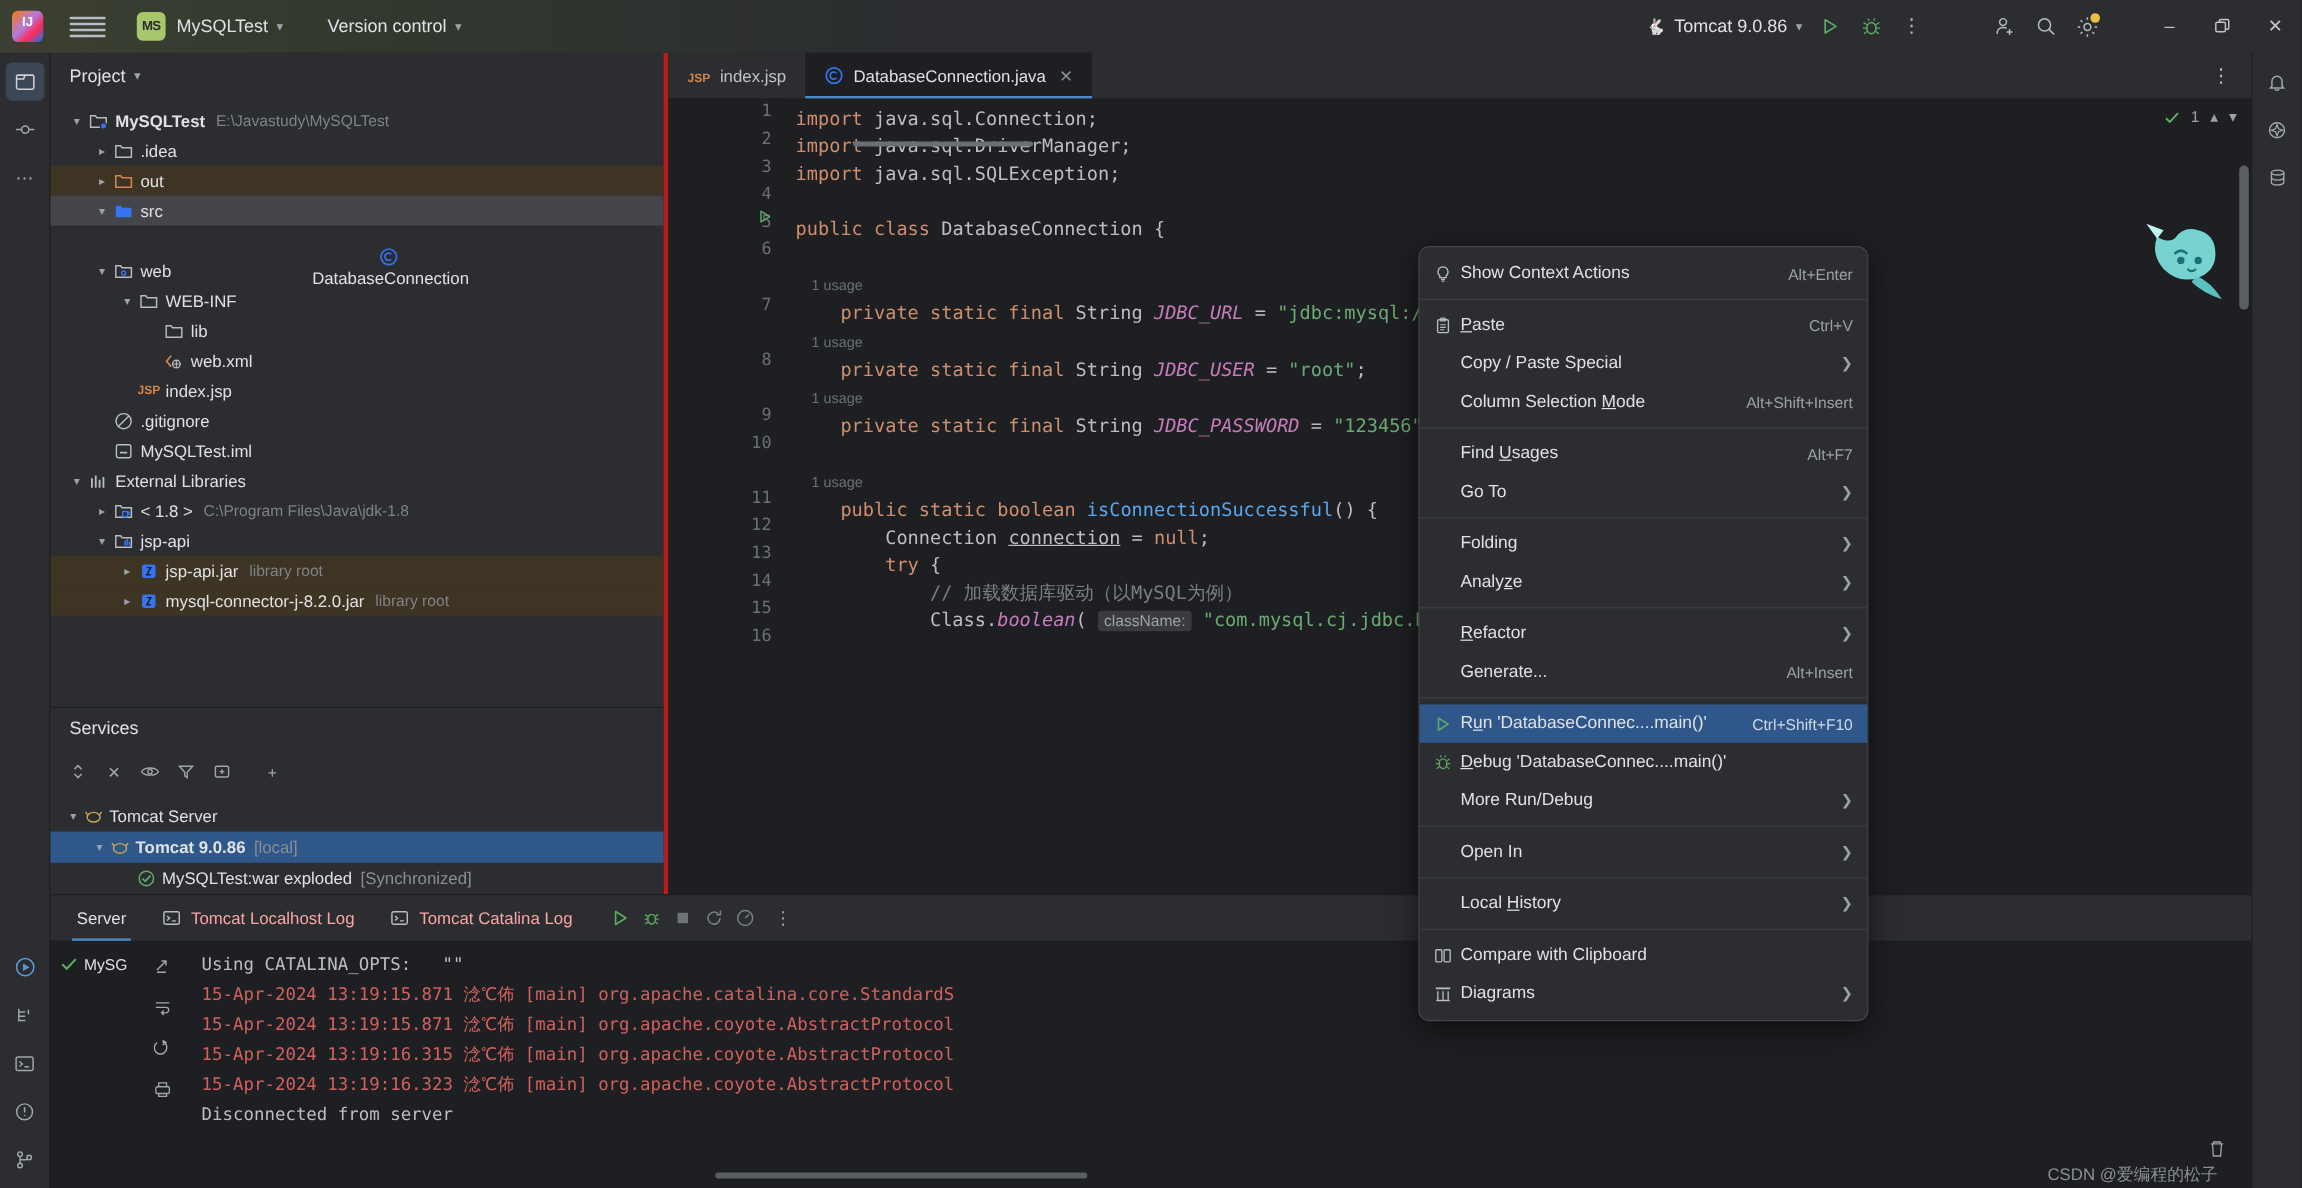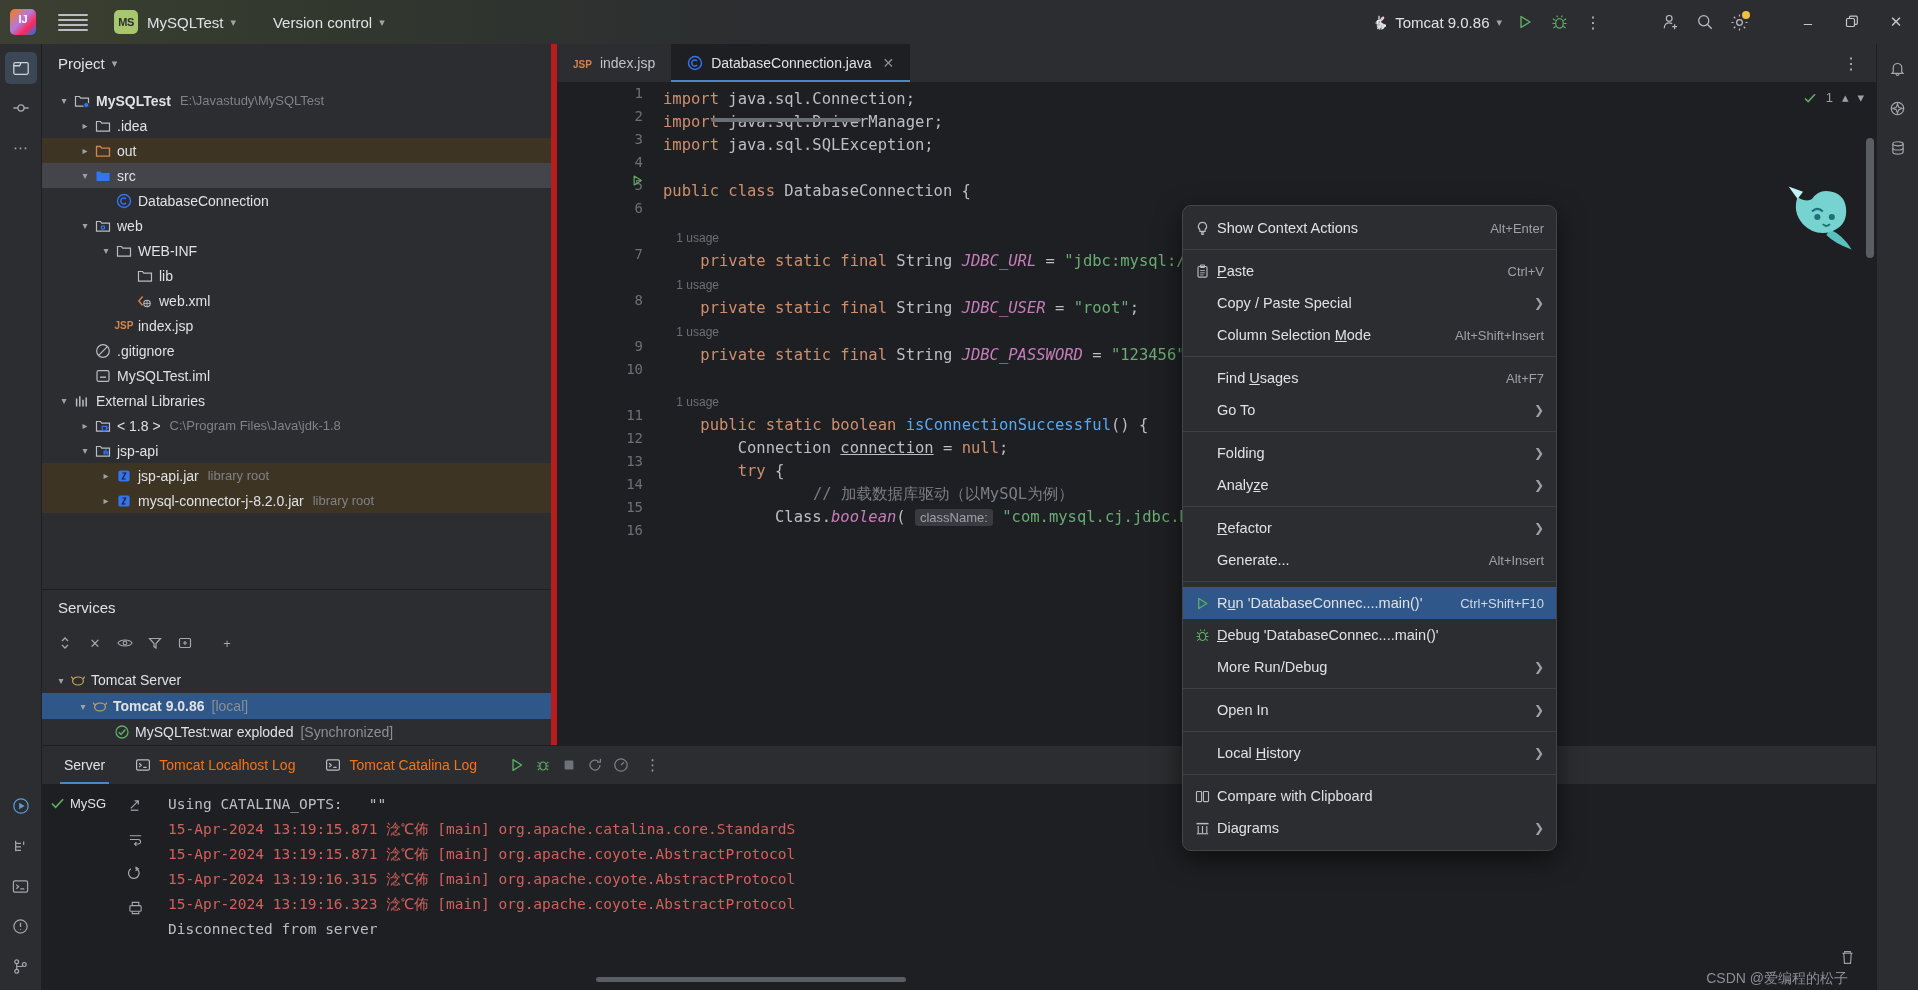--- a/index.html
+++ b/index.html
@@ -59,21 +59,21 @@
   
   .rrail { width:42px; flex:0 0 42px; background:#2b2d30; border-left:1px solid #1e1f22;
     display:flex; flex-direction:column; align-items:center; padding-top:8px; }
 
   
   .center { flex:1 1 auto; display:flex; flex-direction:column; min-width:0; }
   .upper { flex:1 1 auto; display:flex; min-height:0; }
 
   
   .projpanel { width:515px; flex:0 0 515px; background:#2b2d30; display:flex; flex-direction:column;
-    border-right:6px solid #b91c1c;justify-content:flex-end; }
+    border-right:4px solid #b91c1c;justify-content:flex-end; }
   .proj-header { height:38px; display:flex; align-items:center; padding-left:16px; }
   .proj-header .t { font-size:15px; color:#dfe1e5; }
   .tree { flex:1 1 auto; overflow:hidden; padding-top:6px; font-size:14px; }
   .node { height:25px; display:flex; align-items:center; white-space:nowrap; cursor:pointer; }
   .node.sel { background:#43454a; }
   .node.excl { background:#3d3424; }
   .node .arrow { width:16px; flex:0 0 16px; text-align:center; color:#9ea1a6; font-size:10px; }
   .node .ico { width:20px; flex:0 0 20px; display:flex; align-items:center; justify-content:center;
     margin-right:4px; }
   .node .lbl { color:#dfe1e5; }
@@ -108,41 +108,41 @@
   .tabs .tb-right { margin-left:auto; display:flex; align-items:center; padding-right:8px; }
 
   .edit-area { flex:1 1 auto; display:flex; position:relative; min-height:0; overflow:hidden; }
   .gutter { width:100px; flex:0 0 100px; background:#1e1f22; position:relative; }
   .codewrap { flex:1 1 auto; position:relative; overflow:hidden; }
   pre.code { font-family:"DejaVu Sans Mono", monospace; font-size:15.5px; line-height:23px;
     color:#bcbec4; white-space:pre; margin:0; padding:0;}
   .ln { position:absolute; right:14px; font-family:"DejaVu Sans Mono", monospace; font-size:14px;
     color:#6c7075; line-height:23px; }
   .usage { font-family:"Liberation Sans",sans-serif; font-size:12px; color:#6c7075; }
-  .kw { color:#cf8e6d; } .str { color:#6aab73; } .cmt { color:#7a7e85;margin-left:38px; }
+  .kw { color:#cf8e6d; } .str { color:#6aab73; } .cmt { color:#7a7e85; }
   .fld { color:#c77dbb; font-style:italic; } .mth { color:#56a8f5; } .hint { background:#393b40; color:#9da0a6; border-radius:3px;
     padding:1px 5px; font-size:13px; font-family:"Liberation Sans",sans-serif; }
   .run-marker { position:absolute; left:74px; color:#5fad65; font-size:13px; line-height:23px; }
   .insp { position:absolute; right:12px; top:8px; display:flex; align-items:center; gap:9px;
     font-size:13px; color:#9da0a6; z-index:3;}
   .scrollbar-v { position:absolute; right:2px; top:56px; width:8px; height:120px;
     background:#5a5d63; border-radius:4px; }
   .tab-scroll { position:absolute; left:154px; top:36px; width:150px; height:4px;
     background:#6b6e74; border-radius:2px; z-index:4;}
 
   
   .mascot { position:absolute; right:10px; top:90px; width:90px; height:90px; z-index:5; }
 
   
   .bottom { height:245px; flex:0 0 245px; background:#1e1f22; display:flex; flex-direction:column;
     border-top:1px solid #1e1f22;}
   .btabs { height:38px; display:flex; align-items:center; background:#2b2d30; padding-left:8px;
     gap:2px;}
   .btab { padding:0 14px; height:38px; display:flex; align-items:center; font-size:14px;
-    color:#f97316; cursor:pointer; gap:8px;}
+    color:#fca5a5; cursor:pointer; gap:8px;}
   .btab.active { color:#dfe1e5; position:relative; }
   .btab.active::after { content:""; position:absolute; left:10px; right:10px; bottom:0; height:2px;
     background:#4a88c7;}
   .bconsole { flex:1 1 auto; display:flex; min-height:0; }
   .cons-left { width:72px; flex:0 0 72px; background:#1e1f22; font-size:13px; padding-top:8px; }
   .cons-item { display:flex; align-items:center; gap:5px; color:#dfe1e5; padding-left:8px;
     height:22px; white-space:nowrap; }
   .cons-tools { width:42px; flex:0 0 42px; display:flex; flex-direction:column; align-items:center;
     padding-top:8px; gap:8px; }
   .cons-tool { width:26px; height:26px; display:flex; align-items:center; justify-content:center;
@@ -335,21 +335,21 @@
               </div>
               <div class="node sel" style="padding-left: 35px;">
                 <span class="arrow">▾</span>
                 <span class="ico">
                   <svg width="16" height="16" viewBox="0 0 16 16">
                     <path d="M1.5 3.5 h4 l1.2 1.6 H14.5 v8 H1.5 Z" fill="#3574f0"></path>
                   </svg>
                 </span>
                 <span class="lbl">src</span>
               </div>
-              <div class="node" style="padding-left: 56px;">
+              <div class="node" style="padding-left: 56px; flex-direction: column;">
                 <span class="arrow"></span>
                 <span class="ico">
                   <svg width="16" height="16" viewBox="0 0 16 16">
                     <circle cx="8" cy="8" r="6.5" fill="none" stroke="#3574f0" stroke-width="1.4"></circle>
                     <path d="M10 6 a3 3 0 1 0 0 4" fill="none" stroke="#3574f0" stroke-width="1.4"></path>
                   </svg>
                 </span>
                 <span class="lbl">DatabaseConnection</span>
               </div>
               <div class="node" style="padding-left: 35px;">

